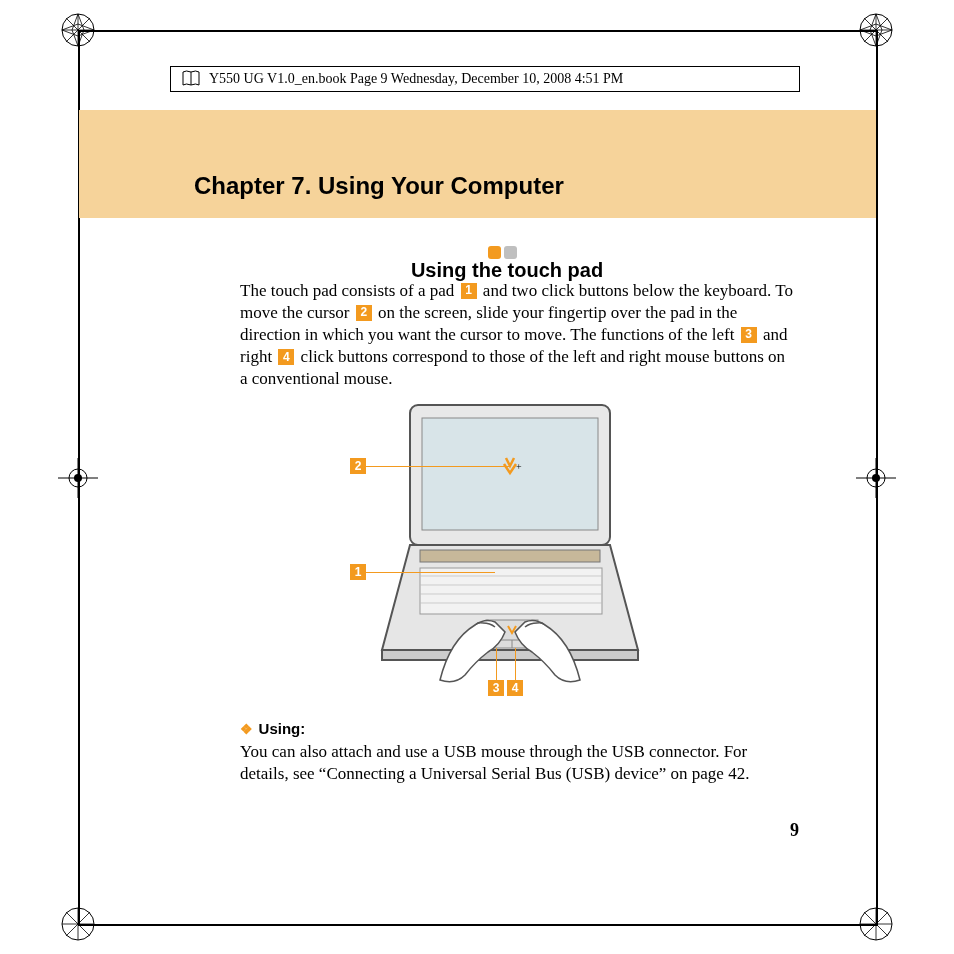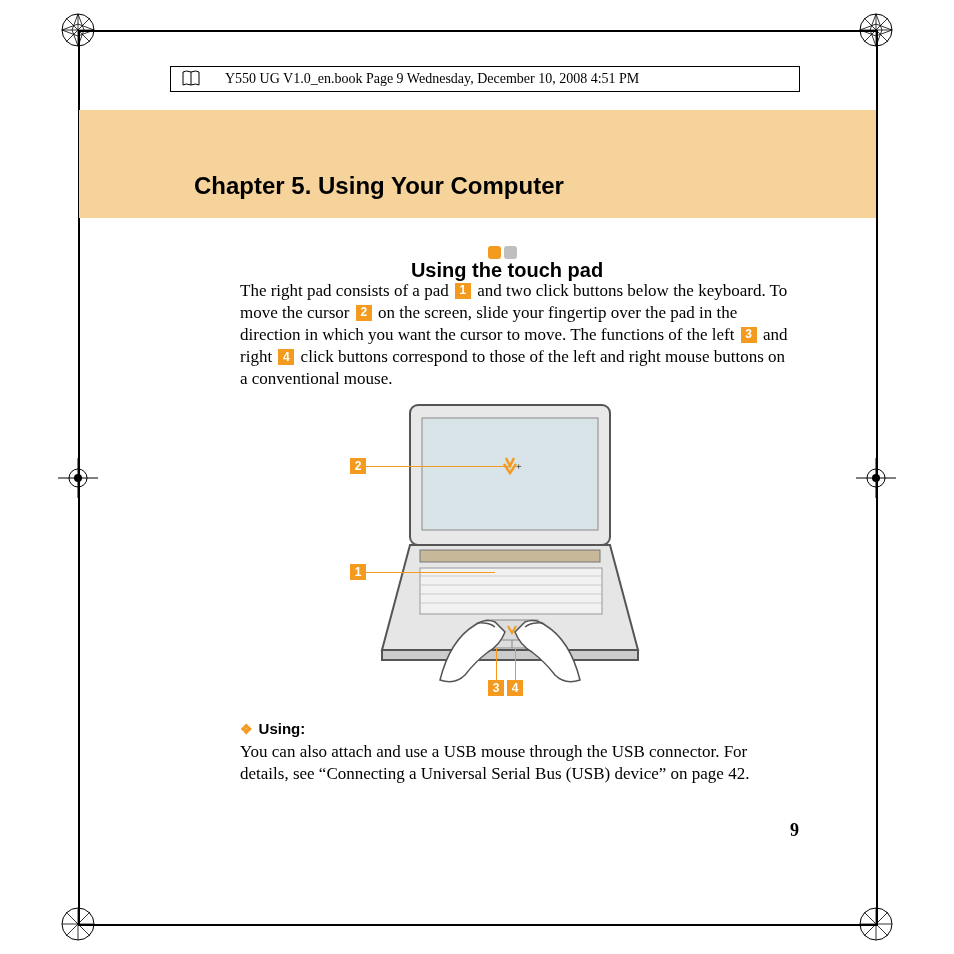--- a/index.html
+++ b/index.html
@@ -43,21 +43,20 @@
     left: 170px;
     width: 630px;
     height: 26px;
     border: 1px solid #000;
     font-family: 'Times New Roman', serif;
     font-size: 14px;
     display: flex;
     align-items: center;
     padding: 0 10px;
     box-sizing: border-box;
-    gap: 16px;
   }
   .chapter-bar {
     position: absolute;
     top: 110px;
     left: 79px;
     width: 797px;
     height: 108px;
     background: #f6d39a;
     display: flex;
     align-items: flex-end;
@@ -283,34 +282,34 @@
 
 <div class="header-line">
   <svg width="20" height="20" viewBox="0 0 20 20" style="margin-right:8px">
     <path d="M2 3 Q5 1 10 3 Q15 1 18 3 L18 16 Q15 14 10 16 Q5 14 2 16 Z" fill="none" stroke="#000" stroke-width="1"></path>
     <line x1="10" y1="3" x2="10" y2="16" stroke="#000"></line>
   </svg>
   <span>Y550 UG V1.0_en.book  Page 9  Wednesday, December 10, 2008  4:51 PM</span>
 </div>
 
 <div class="chapter-bar">
-  <div class="chapter-title">Chapter 5. Using Your Computer</div>
+  <div class="chapter-title">Chapter 7. Using Your Computer</div>
 </div>
 
 <div class="section-row">
   <div class="bullets">
     <div class="bullet o"></div>
     <div class="bullet g"></div>
   </div>
   <div class="section-title">Using the touch pad</div>
   <div class="dash-line"></div>
 </div>
 
 <div class="body-text">
-  <span>The right pad consists of a pad </span>
+  <span>The touch pad consists of a pad </span>
   <span class="num-callout">1</span>
   <span> and two click buttons below the keyboard. To move the cursor </span>
   <span class="num-callout">2</span>
   <span> on the screen, slide your fingertip over the pad in the direction in which you want the cursor to move. The functions of the left </span>
   <span class="num-callout">3</span>
   <span> and right </span>
   <span class="num-callout">4</span>
   <span> click buttons correspond to those of the left and right mouse buttons on a conventional mouse.</span>
 </div>
 

